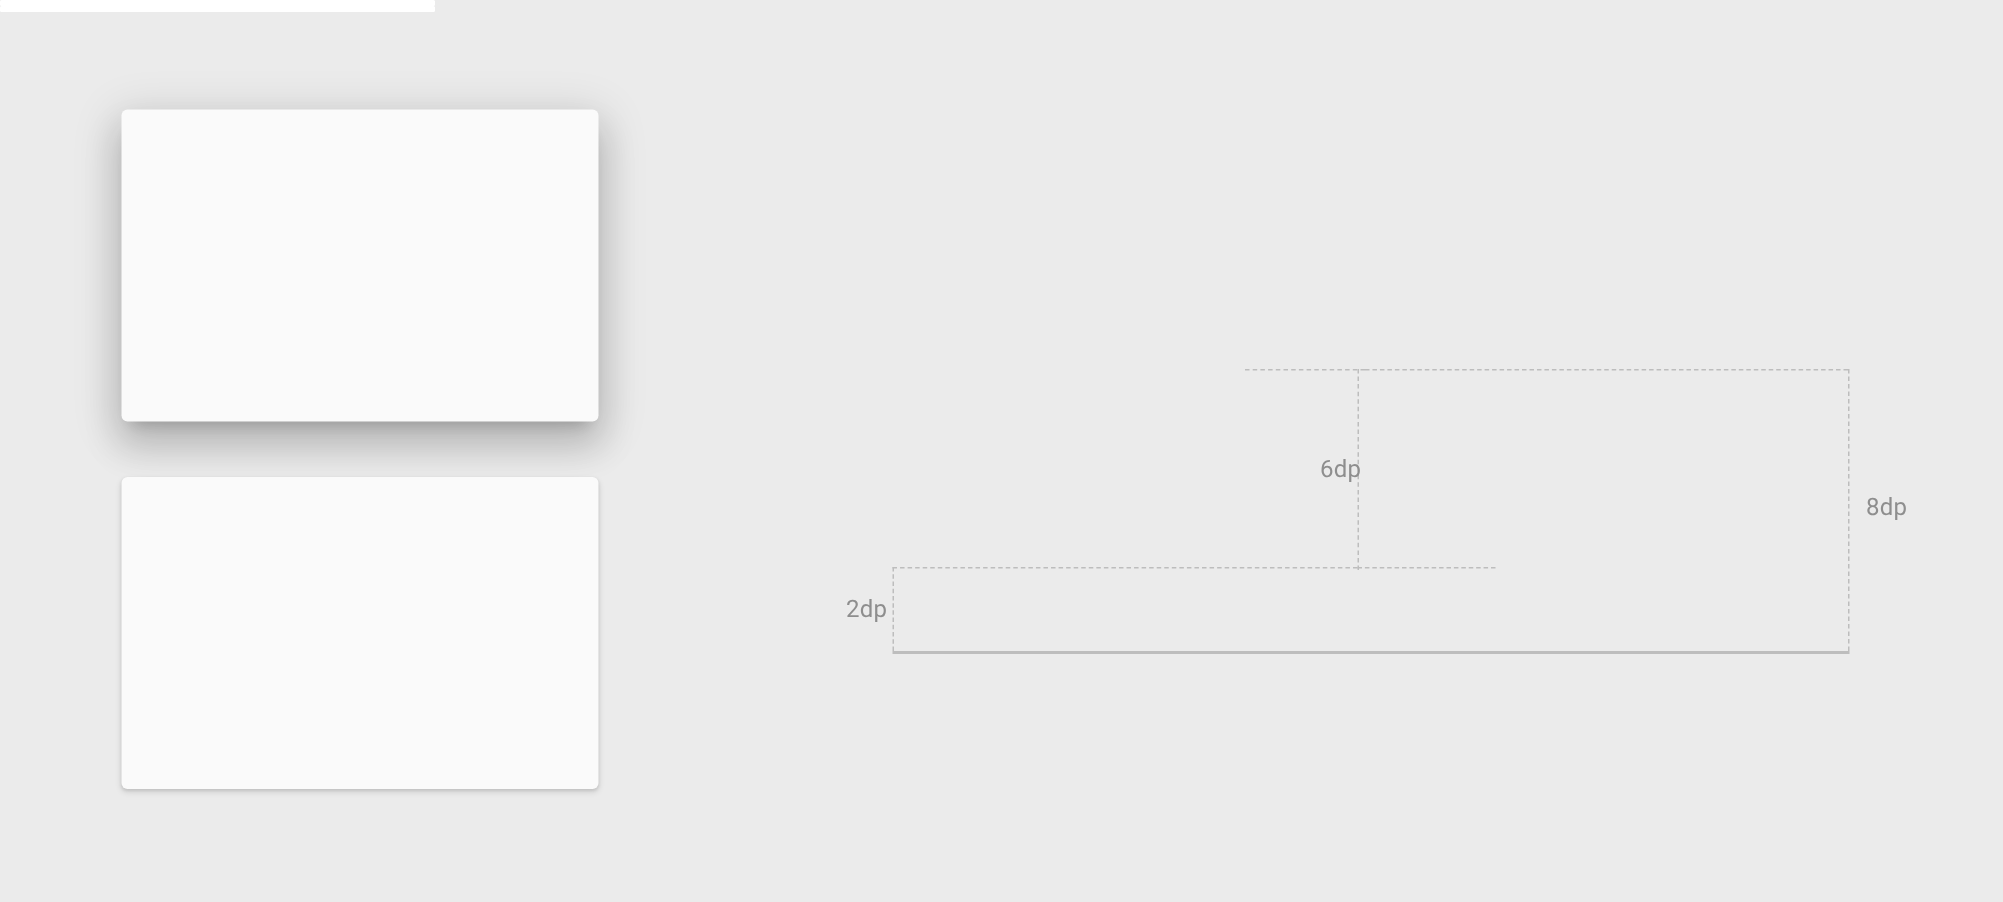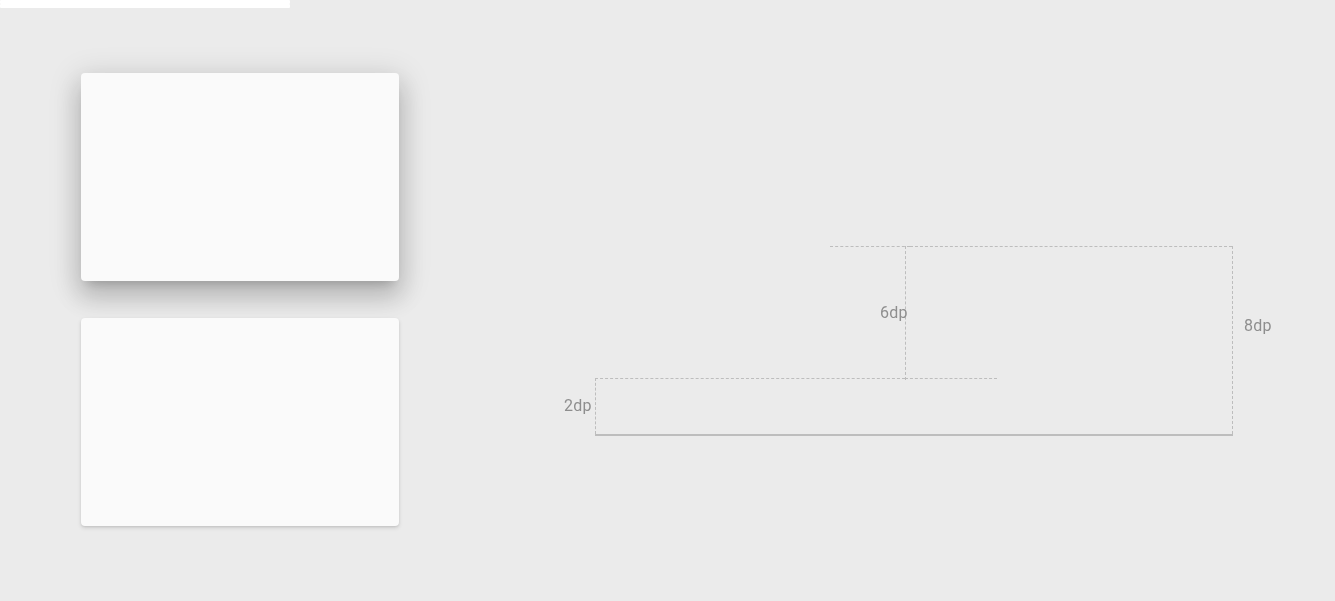--- a/index.html
+++ b/index.html
@@ -82,21 +82,21 @@
     .g6 .bot-dash    { left: 905px; top: 378px; width: 92px; border-top-width: 1px; }
     .g6 .top-dash    { left: 830px; top: 246px; width: 80px; border-top-width: 1px; }
 
     
     .g8 .vert        { left: 1232px; top: 246px; height: 188px; border-left-width: 1px; }
     .g8 .top-dash    { left: 910px;  top: 246px; width: 322px; border-top-width: 1px; }
     .g8 .white-top   { left: 924px; top: 249px; width: 290px; height: 4px; background:#fff; border-radius:1px; }
 
     .lbl-2 { left: 564px; top: 396px; }
     .lbl-6 { left: 880px; top: 303px; }
-    .lbl-8 { left: 1244px; top: 316px; text-align: right; }
+    .lbl-8 { left: 1244px; top: 328px; text-align: right; }
   </style>
 </head>
 <body>
 
 <div class="card card--top"></div>
 <div class="card card--bottom"></div>
 
 <div class="diagram">
 
   <div class="seg solid baseline"></div>

